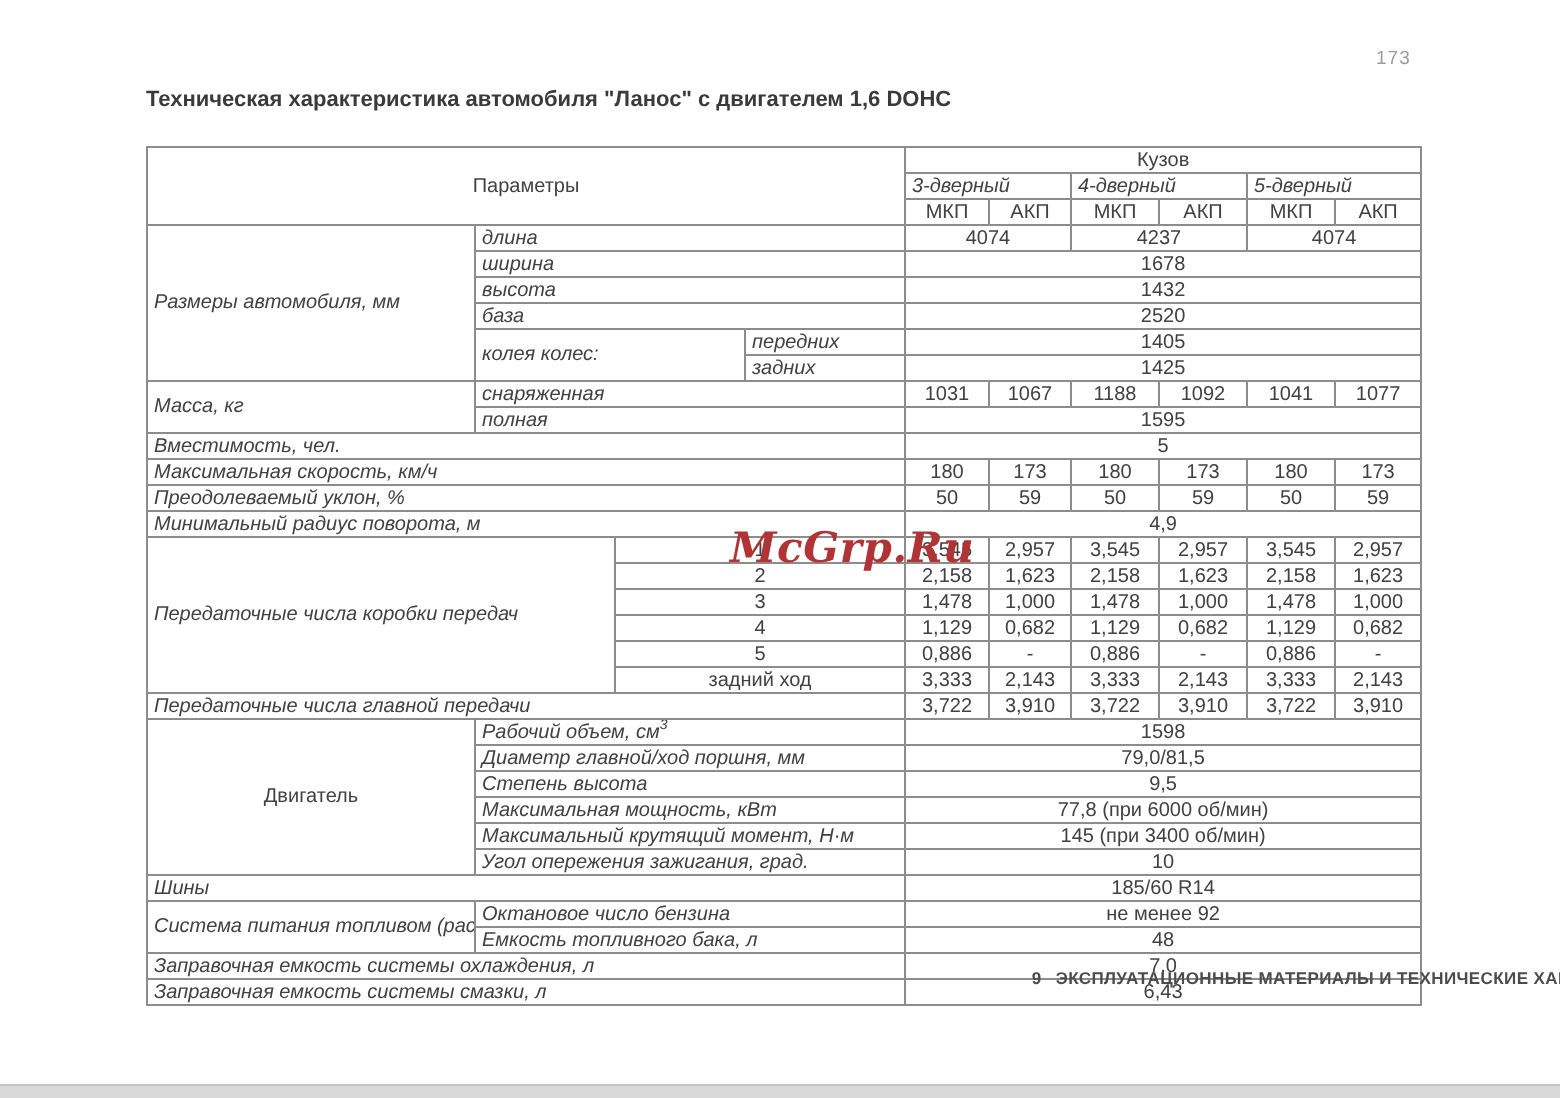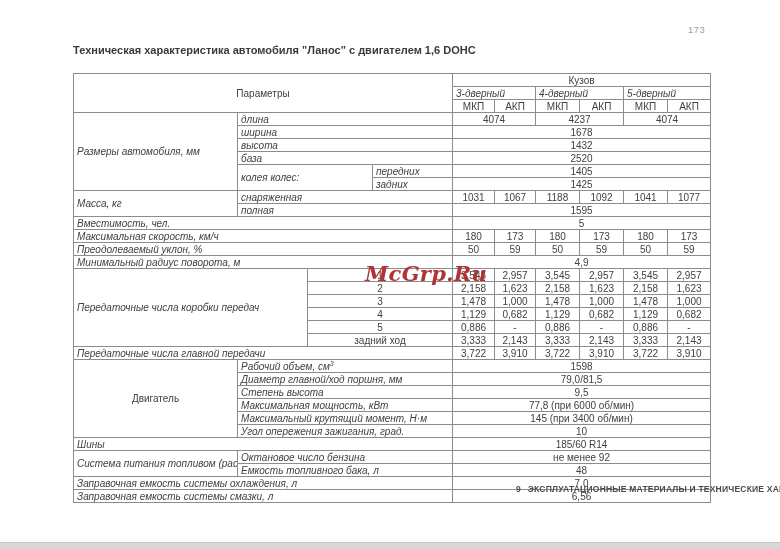--- a/index.html
+++ b/index.html
@@ -264,21 +264,21 @@
     <td colspan="3" class="l">Емкость топливного бака, л</td>
     <td colspan="6" class="c">48</td>
   </tr>
 
   <tr>
     <td colspan="4" class="l">Заправочная емкость системы охлаждения, л</td>
     <td colspan="6" class="c">7,0</td>
   </tr>
   <tr>
     <td colspan="4" class="l">Заправочная емкость системы смазки, л</td>
-    <td colspan="6" class="c">6,56</td>
+    <td colspan="6" class="c">6,43</td>
   </tr>
   </tbody>
 </table>
 
 <div class="watermark" style="color: rgb(176, 51, 53);">McGrp.Ru</div>
 
 <div class="footer">
   <span class="num">9</span><span>ЭКСПЛУАТАЦИОННЫЕ МАТЕРИАЛЫ И ТЕХНИЧЕСКИЕ ХАРАКТЕРИСТИКИ</span>
 </div>
 

